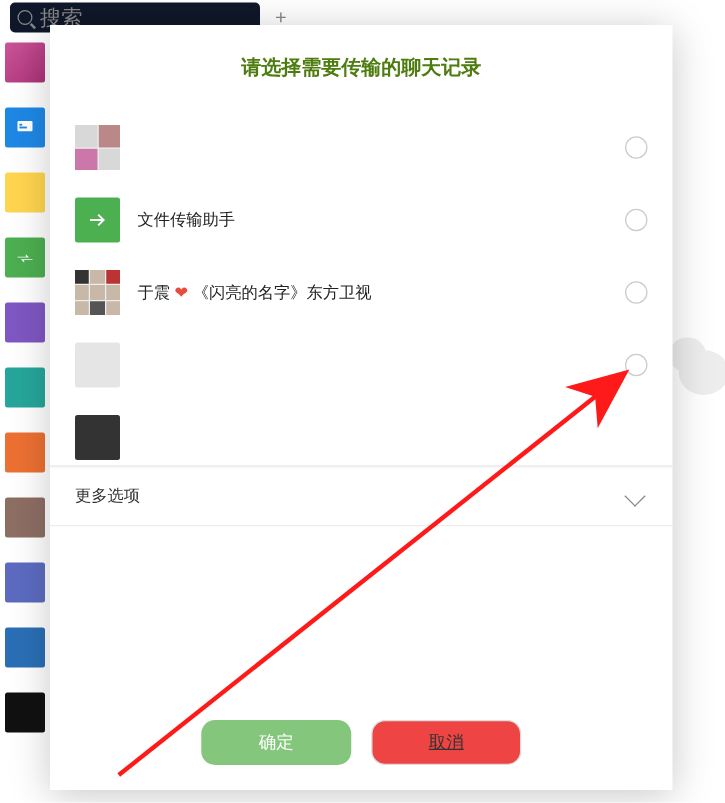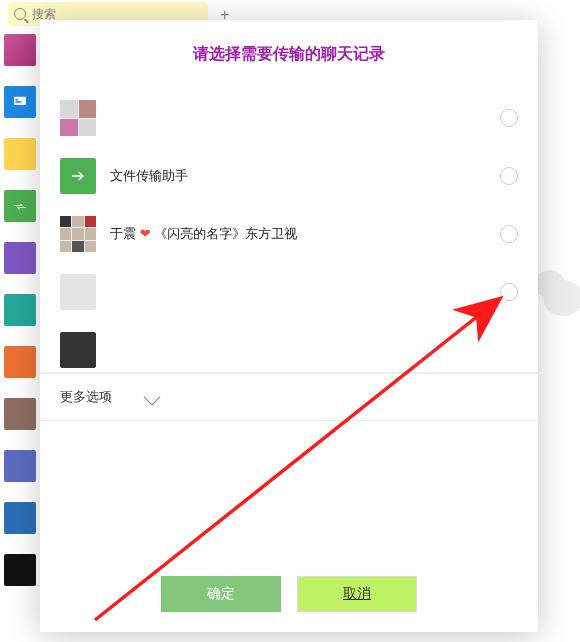--- a/index.html
+++ b/index.html
@@ -13,40 +13,40 @@
     z-index: 0;
   }
   .bg-avatars {
     position: absolute; left: 4px; top: 0; width: 34px; height: 642px; z-index: 0;
     display: flex; flex-direction: column; gap: 20px; padding-top: 34px;
   }
   .bg-av { width: 32px; height: 32px; border-radius: 2px; }
 
   .searchbar {
     position: absolute; left: 8px; top: 2px; height: 24px; width: 200px;
-    background: #fef9c3; border-radius: 4px; display: flex; align-items: center; padding-left: 6px;
-    color: #888; font-size: 12px;
+    background: #0f172a; border-radius: 4px; display: flex; align-items: center; padding-left: 6px;
+    color: #888; font-size: 17px;
   }
   .searchbar .mag { width: 12px; height: 12px; border: 1.5px solid #888; border-radius: 50%; position: relative; margin-right: 6px;}
   .searchbar .mag::after { content:""; position:absolute; width:5px; height:1.5px; background:#888; bottom:-2px; right:-4px; transform:rotate(45deg);}
   .plus { position: absolute; left: 220px; top: 6px; font-size: 16px; color: #888; }
 
   
   .rt { position:absolute; right:0; top:270px; width:45px; height:60px; }
   .rt .bub { position:absolute; width:40px; height:36px; background:#ededed; border-radius:50%; }
   .rt .bub1 { top:10px; left:8px; }
   .rt .bub2 { top:0px; left:0px; width:30px; height:28px; }
 
   
   .card {
     position: absolute; left: 40px; top: 20px; width: 498px; height: 612px;
     background: #fff; box-shadow: 0 4px 30px rgba(0,0,0,0.22); z-index: 10;
     display: flex; flex-direction: column;
   }
-  .title { text-align: center; font-size: 16px; font-weight: 600; color: #a21caf; padding: 24px 0 24px 0; }
+  .title { text-align: center; font-size: 16px; font-weight: 600; color: #4d7c0f; padding: 24px 0 24px 0; }
 
   .hdr {
     display:flex; align-items:center; justify-content:space-between;
     padding: 10px 20px; border-top:1px solid #eee; border-bottom:1px solid #eee;
     font-size: 13px; color:#333;
   }
   .select-all { display:flex; align-items:center; gap:8px; color:#333; }
   .radio {
     width: 18px; height:18px; border:1px solid #ccc; border-radius:50%; background:#fff; flex-shrink:0;
   }
@@ -63,30 +63,30 @@
   .avatar.green { background:#4caf50; display:flex; align-items:center; justify-content:center;}
   .avatar.green svg { width:18px; height:18px; fill:#fff;}
   .avatar.solid { background:#e5e5e5; }
   .avatar.dk { background:#333; }
   .label { flex:1; }
   .blurred { color:transparent; text-shadow: 0 0 8px rgba(120,120,120,0.8); background:linear-gradient(90deg,#e4e4e4,#f0f0f0,#e4e4e4); height:14px; width:90px; border-radius:2px;}
   .heart { color:#e74c3c; }
 
   .cut { border-top:1px solid #eee; margin-top:2px; }
   .more {
-    display:flex; align-items:center; 
+    display:flex; align-items:center; justify-content:space-between;
     padding: 14px 20px; border-top:1px solid #eee; border-bottom:1px solid #eee;
     font-size:13px; color:#333;gap:34px;
   }
   .chev { width:12px; height:12px; border-right:1.5px solid #888; border-bottom:1.5px solid #888; transform:rotate(45deg); margin-right:4px;}
 
   .btns { display:flex; gap:16px; justify-content:center; padding: 28px 0 20px 0; margin-top:auto;}
-  .btn { width:120px; height:36px; display:flex; align-items:center; justify-content:center; font-size:14px; cursor:pointer; }
+  .btn { width:120px; height:36px; display:flex; align-items:center; justify-content:center; font-size:14px; cursor:pointer;border-radius:11px; }
   .btn.ok { background:#84c77c; color:#fff; }
-  .btn.cancel { background:#bef264; color:#333; border:1px solid #ddd;text-decoration:underline; }
+  .btn.cancel { background:#ef4444; color:#333; border:1px solid #ddd;text-decoration:underline; }
 
   
   .arrow { position:absolute; z-index:50; pointer-events:none; }
 
   
   .c1{background:linear-gradient(135deg,#c59,#a37);} .c2{background:#ffd54f;} .c3{background:#2a6fb5;}
   .c4{background:#7e57c2;} .c5{background:#26a69a;} .c6{background:#ec7032;}
   .c7{background:#8d6e63;} .c8{background:#5c6bc0;} .c9{background:#111;}
   .icon-badge{ background:#1e88e5; display:flex;align-items:center;justify-content:center;}
   .icon-badge svg{width:18px;height:18px;fill:#fff;}

